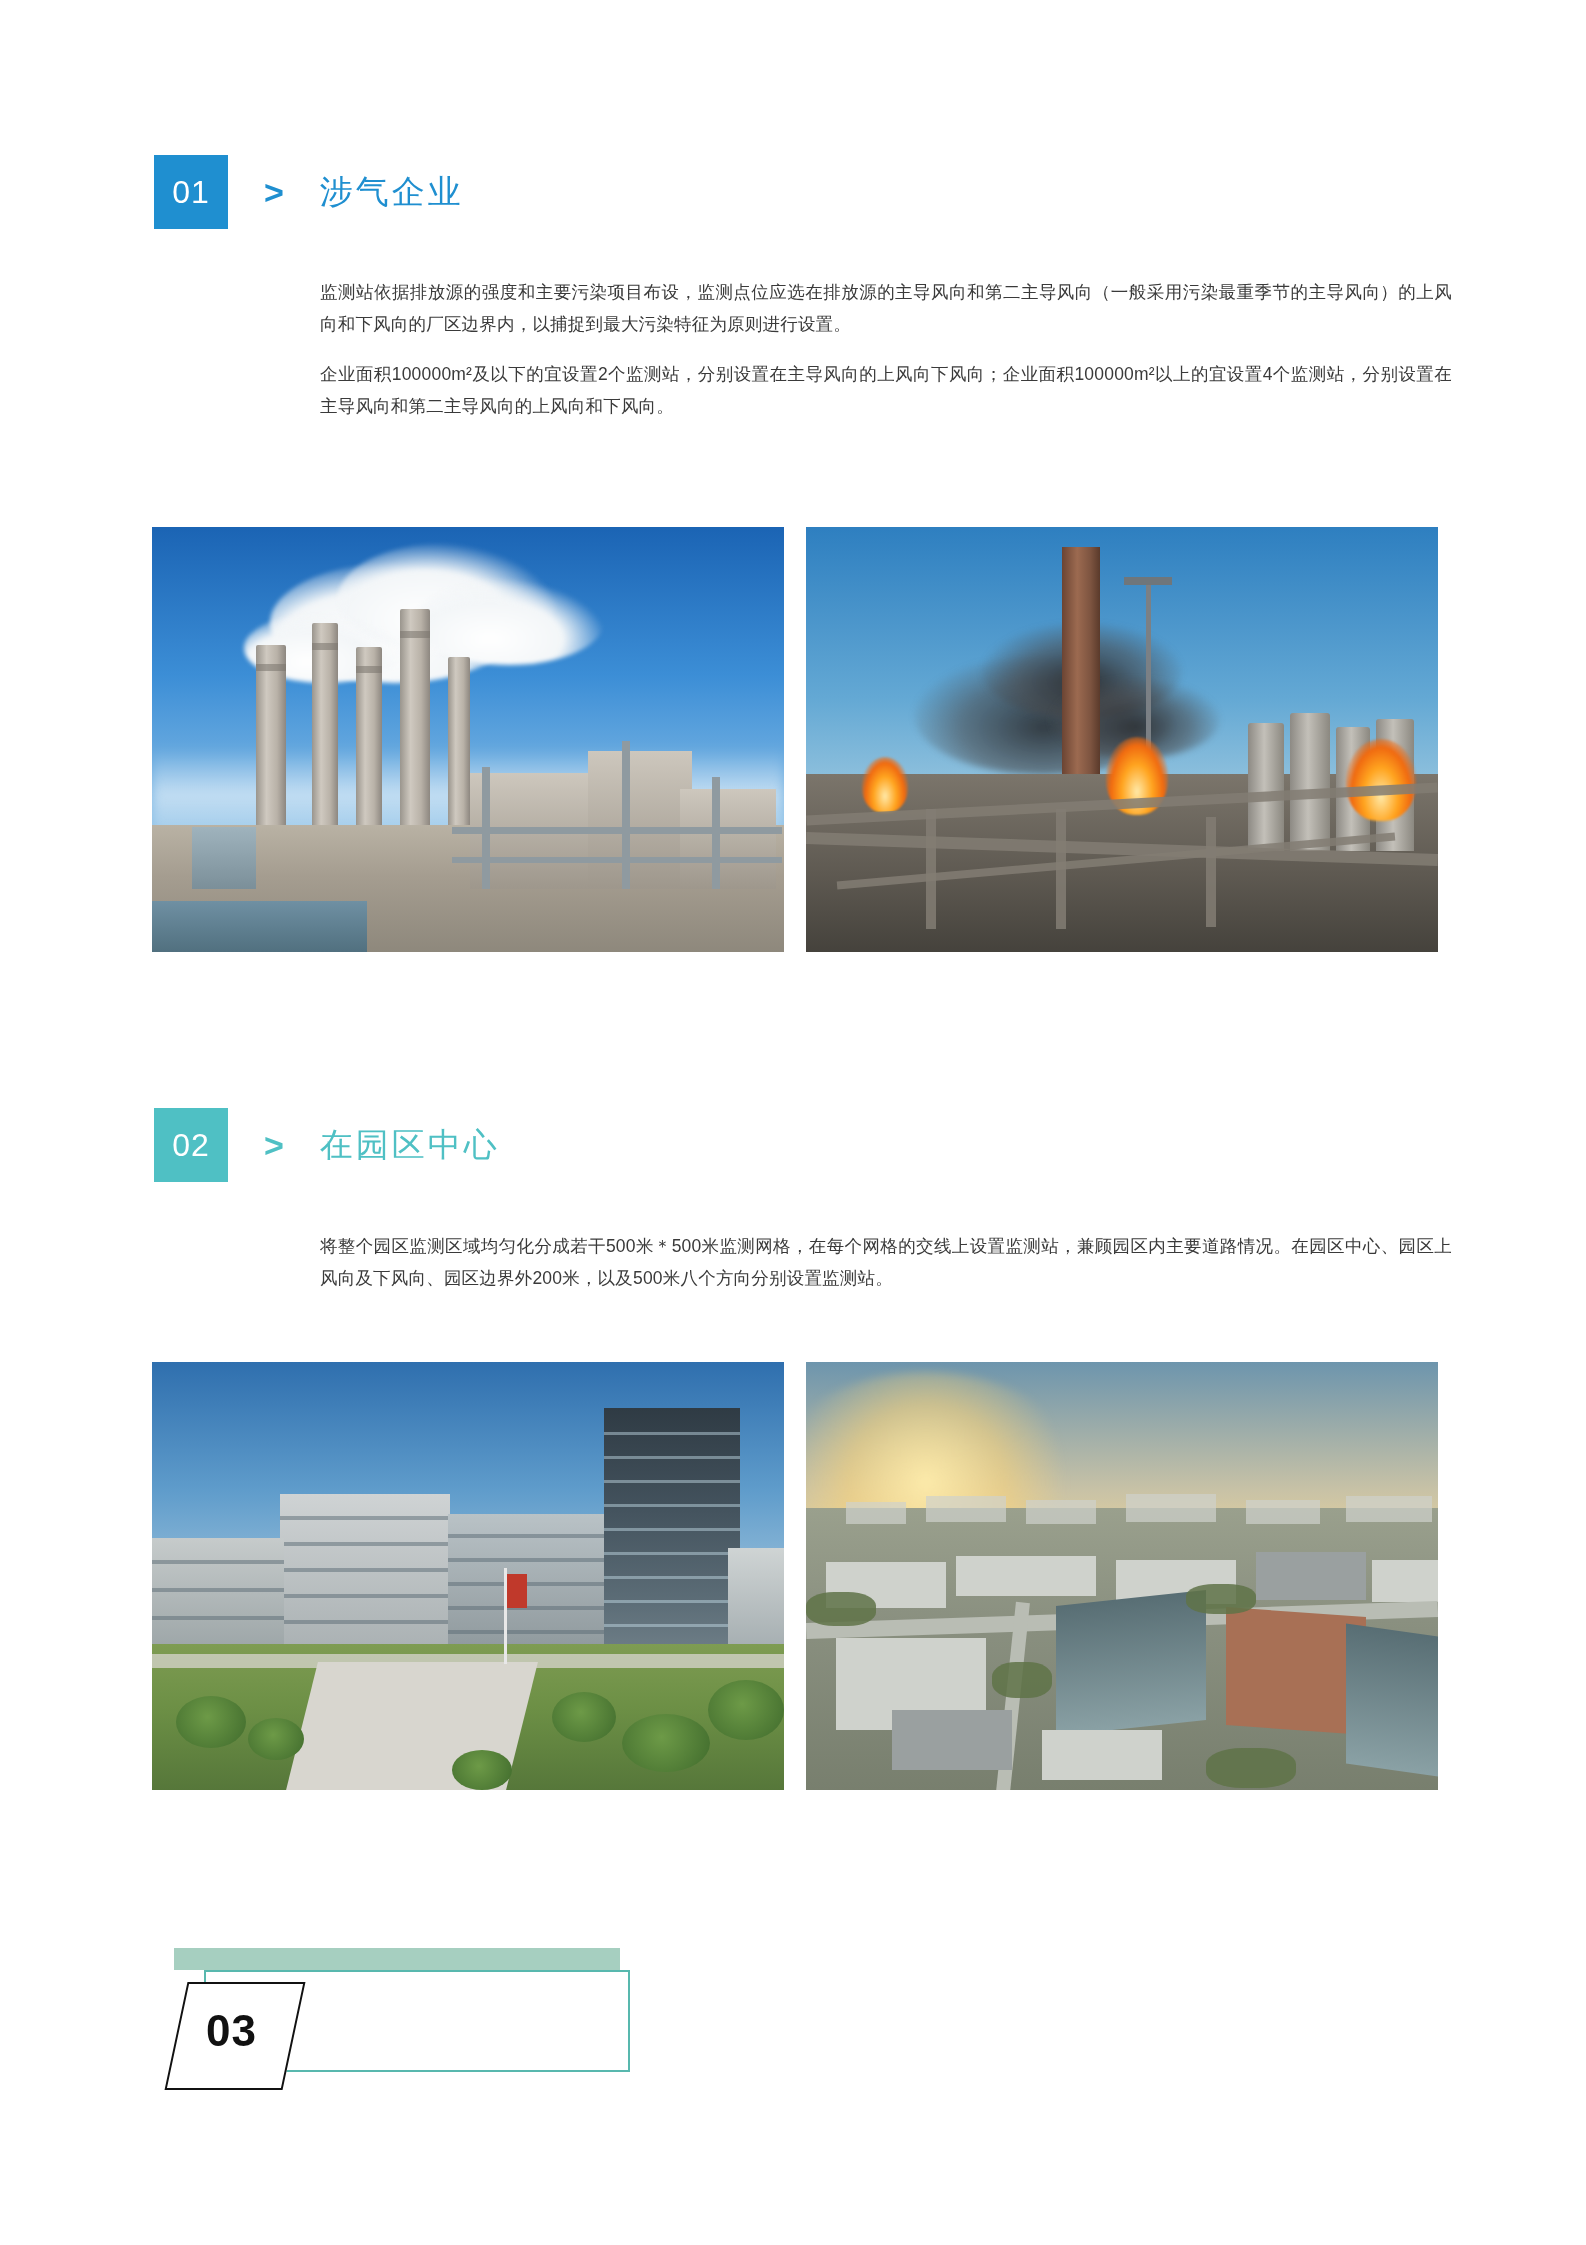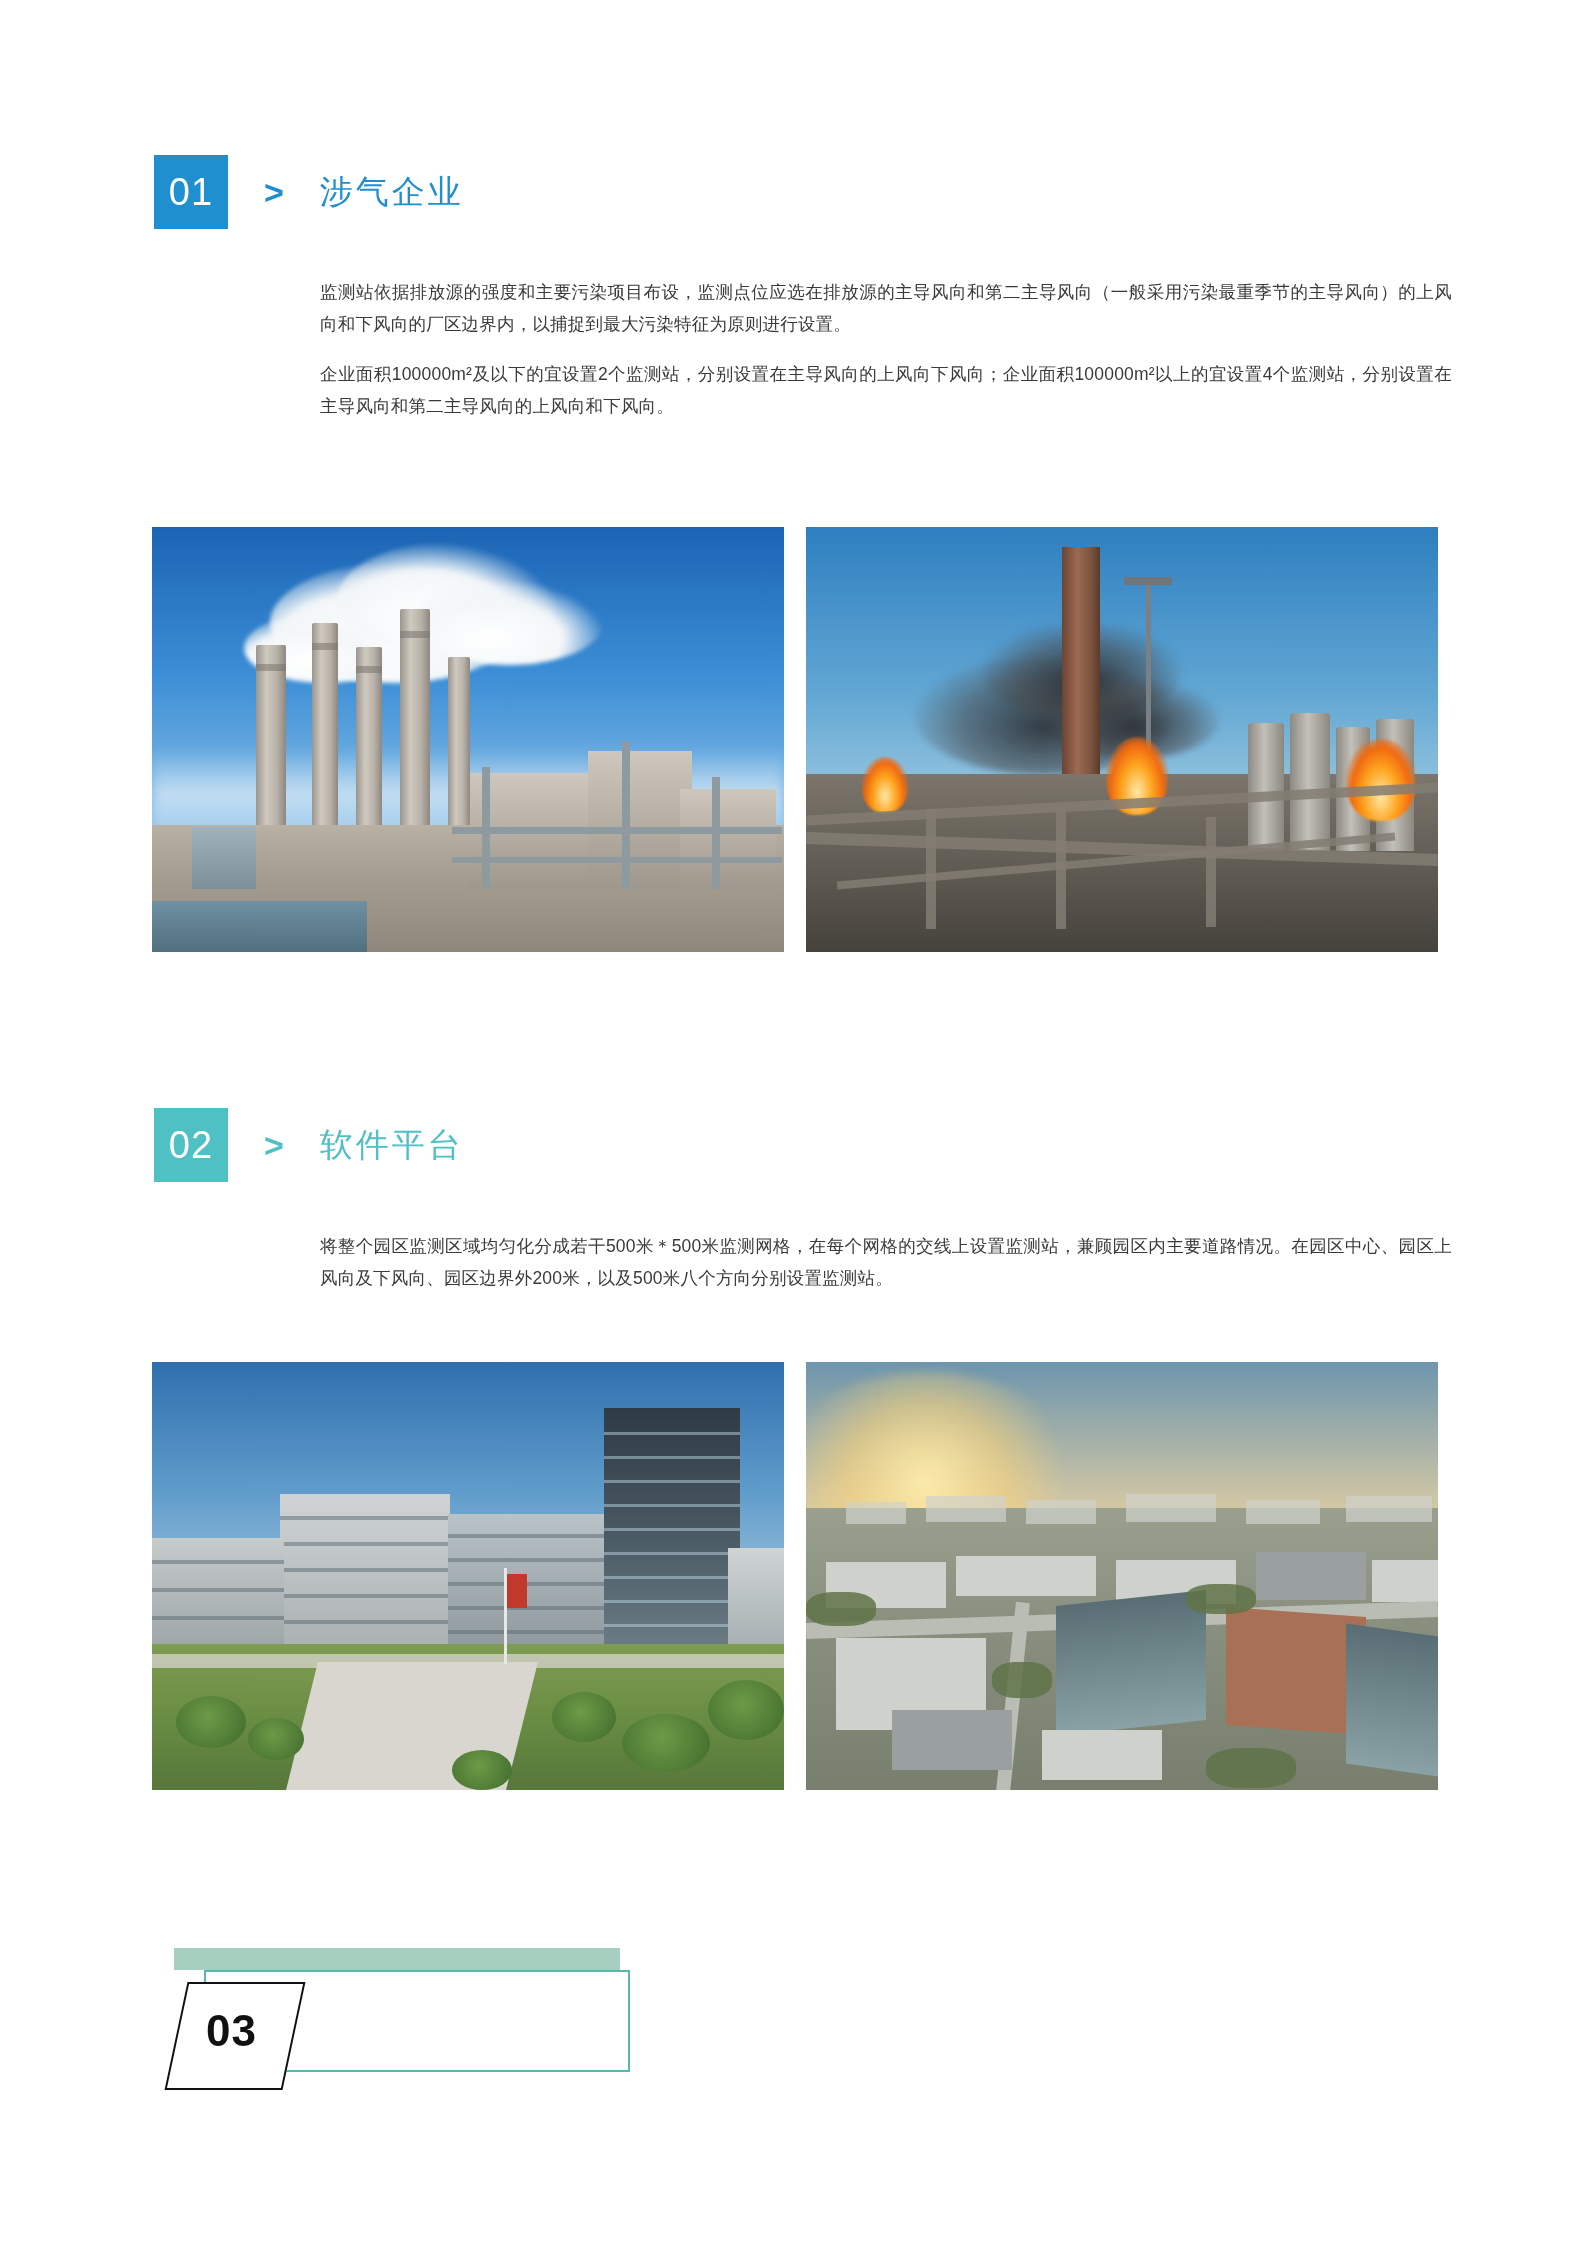--- a/index.html
+++ b/index.html
@@ -28,21 +28,21 @@
     display: flex;
     align-items: center;
   }
   .num-box {
     width: 74px;
     height: 74px;
     display: flex;
     align-items: center;
     justify-content: center;
     color: #ffffff;
-    font-size: 38px;
+    font-size: 32px;
     font-weight: 400;
     letter-spacing: 1px;
   }
   .chevron {
     margin-left: 36px;
     font-size: 34px;
     font-weight: bold;
     line-height: 1;
   }
   .sec-title {
@@ -351,21 +351,21 @@
     <div class="truss" style="left:0px;   top:316px; width:632px; height:12px; transform:rotate(2deg);"></div>
     <div class="truss" style="left:30px;  top:330px; width:560px; height:8px;  transform:rotate(-5deg);"></div>
     <div class="truss" style="left:120px; top:282px; width:10px;  height:120px;"></div>
     <div class="truss" style="left:250px; top:282px; width:10px;  height:120px;"></div>
     <div class="truss" style="left:400px; top:290px; width:10px;  height:110px;"></div>
   </div>
 
   <div class="section-head" style="left:154px; top:1108px;">
     <div class="num-box" style="background:#4fc0c4;">02</div>
     <div class="chevron" style="color:#4fc0c4;">&gt;</div>
-    <div class="sec-title" style="color:#4fc0c4;">软件平台</div>
+    <div class="sec-title" style="color:#4fc0c4;">在园区中心</div>
   </div>
 
   <div class="para" style="left:320px; top:1202px; width:1132px;">将整个园区监测区域均匀化分成若干500米＊500米监测网格，在每个网格的交线上设置监测站，兼顾园区内主要道路情况。在园区中心、园区上风向及下风向、园区边界外200米，以及500米八个方向分别设置监测站。</div>
 
   <div class="photo" style="left:152px; top:1362px; width:632px; height:428px;">
     <div class="sky p3-sky"></div>
 
     <div class="glass-tower" style="left:452px; top:46px; width:136px; height:282px;">
       <div class="row" style="top:24px;"></div>
         <div class="row" style="top:48px;"></div>

